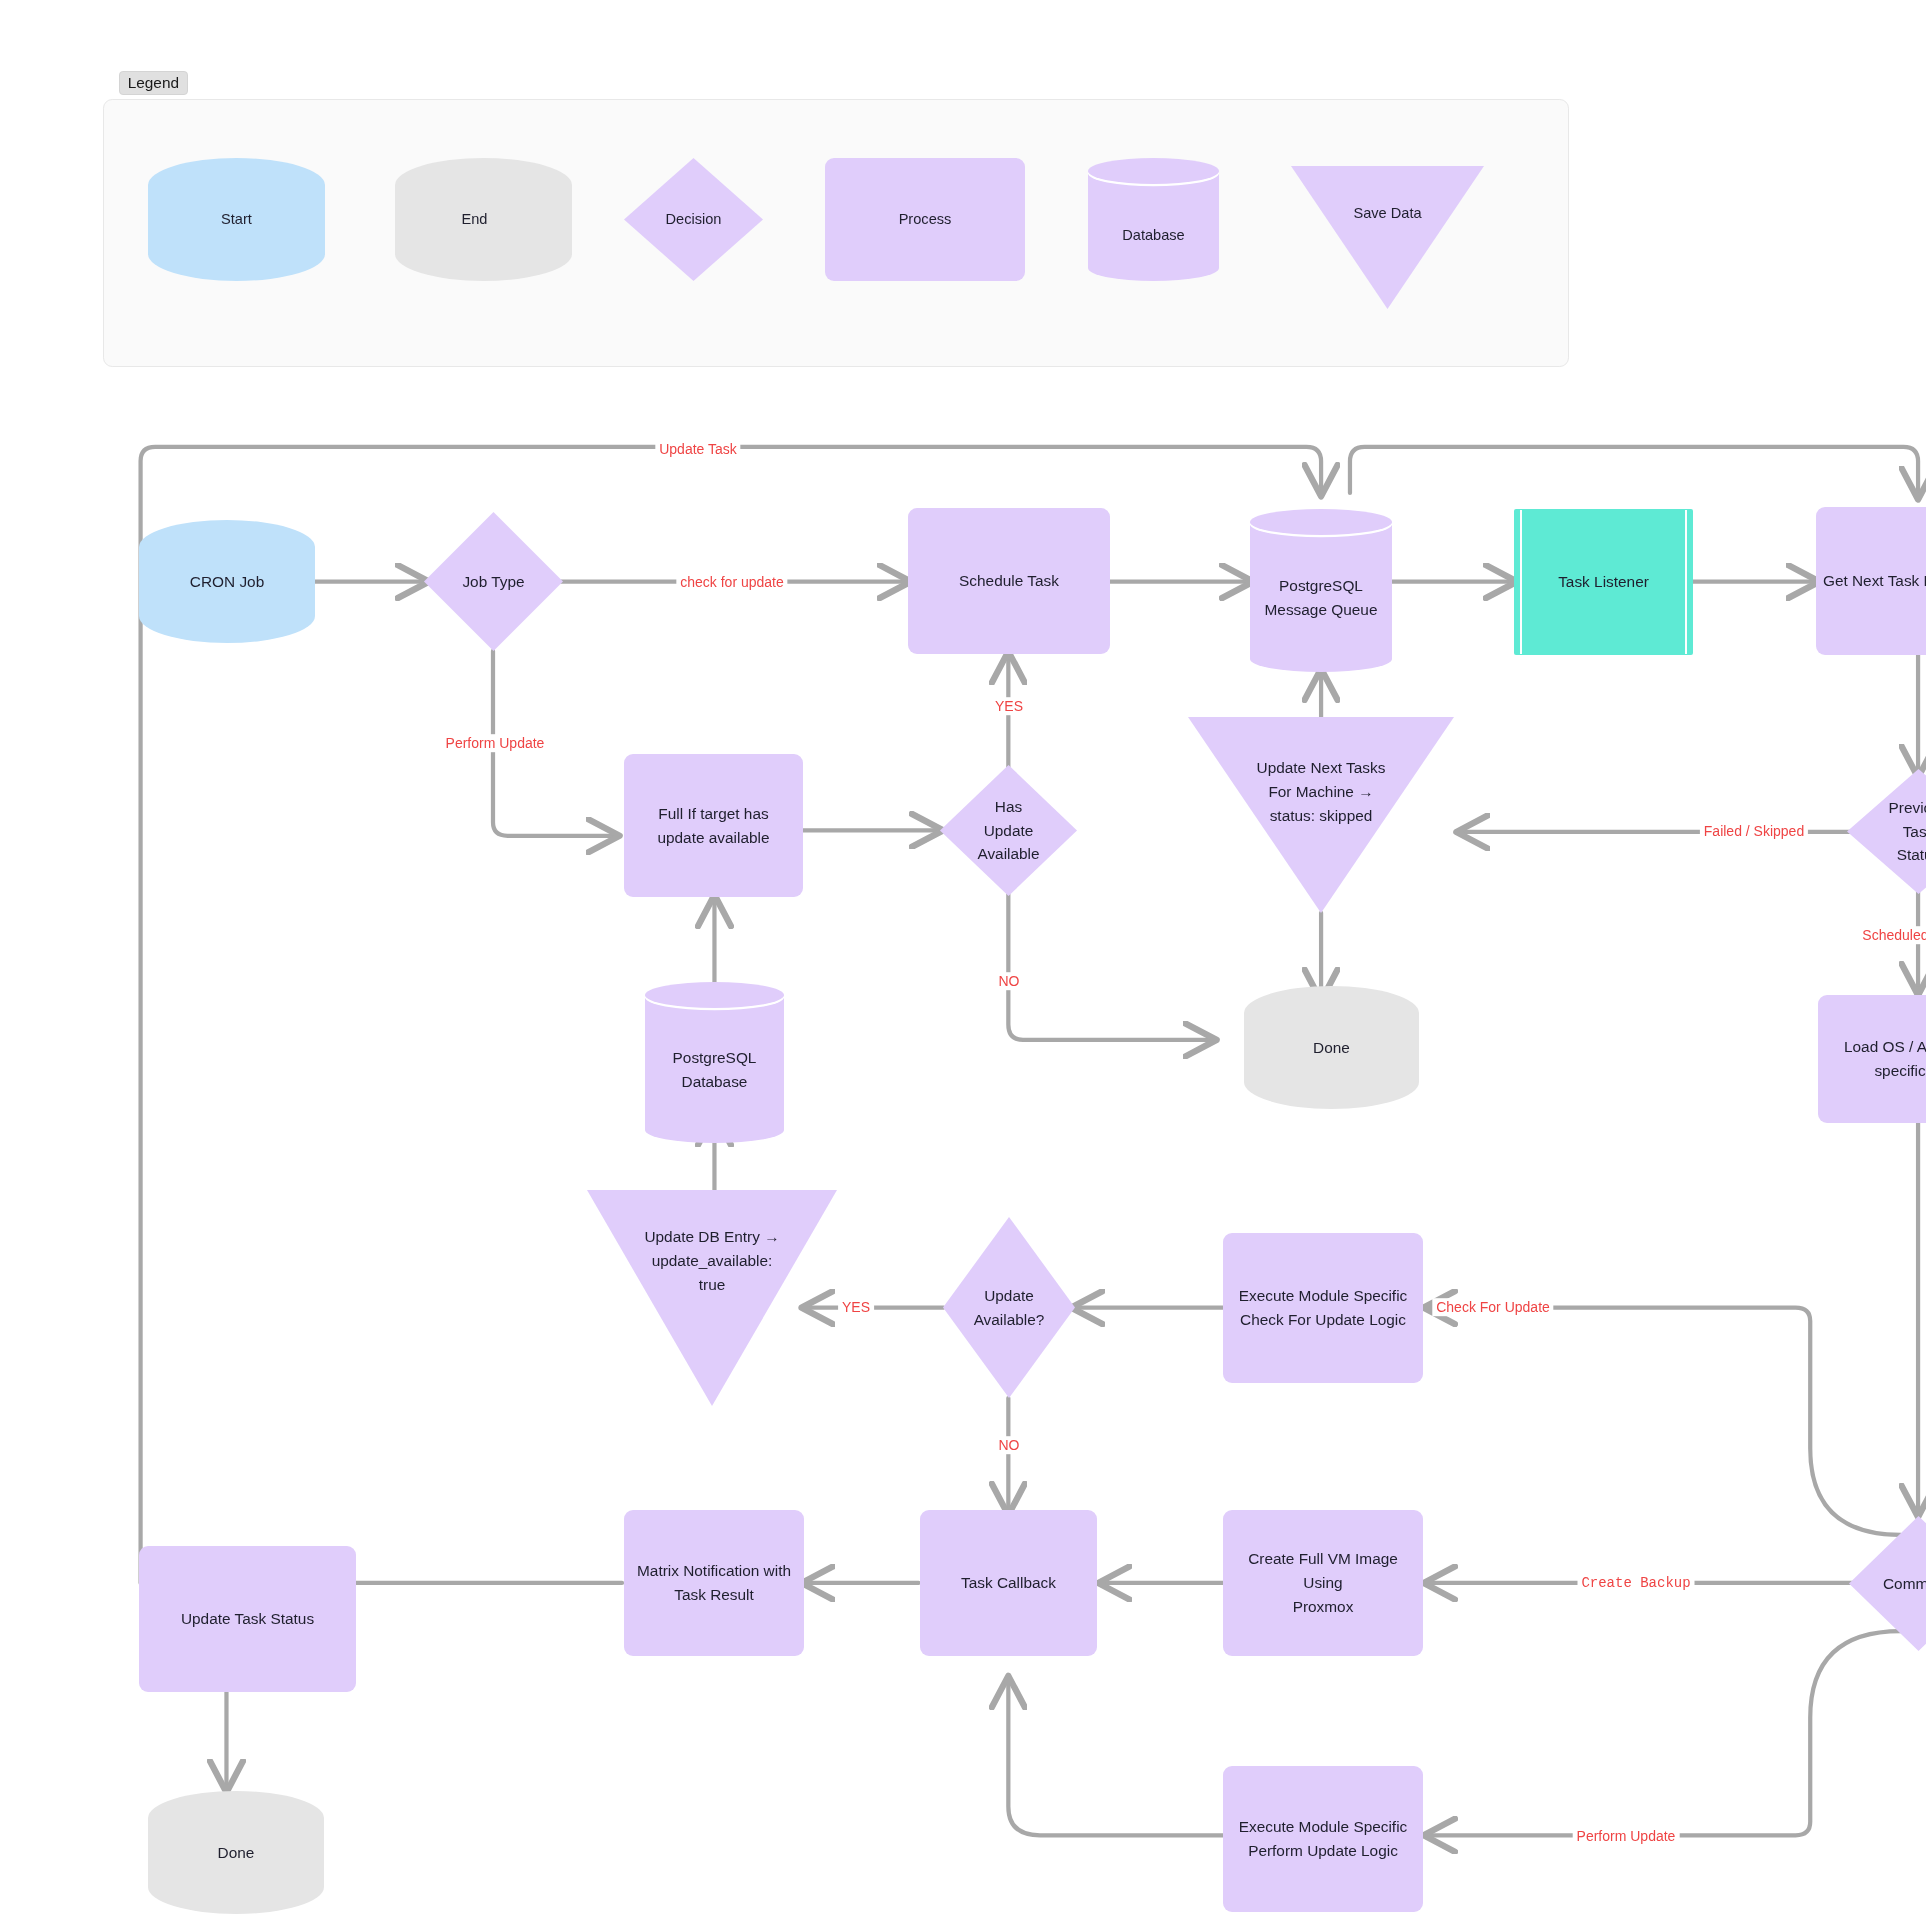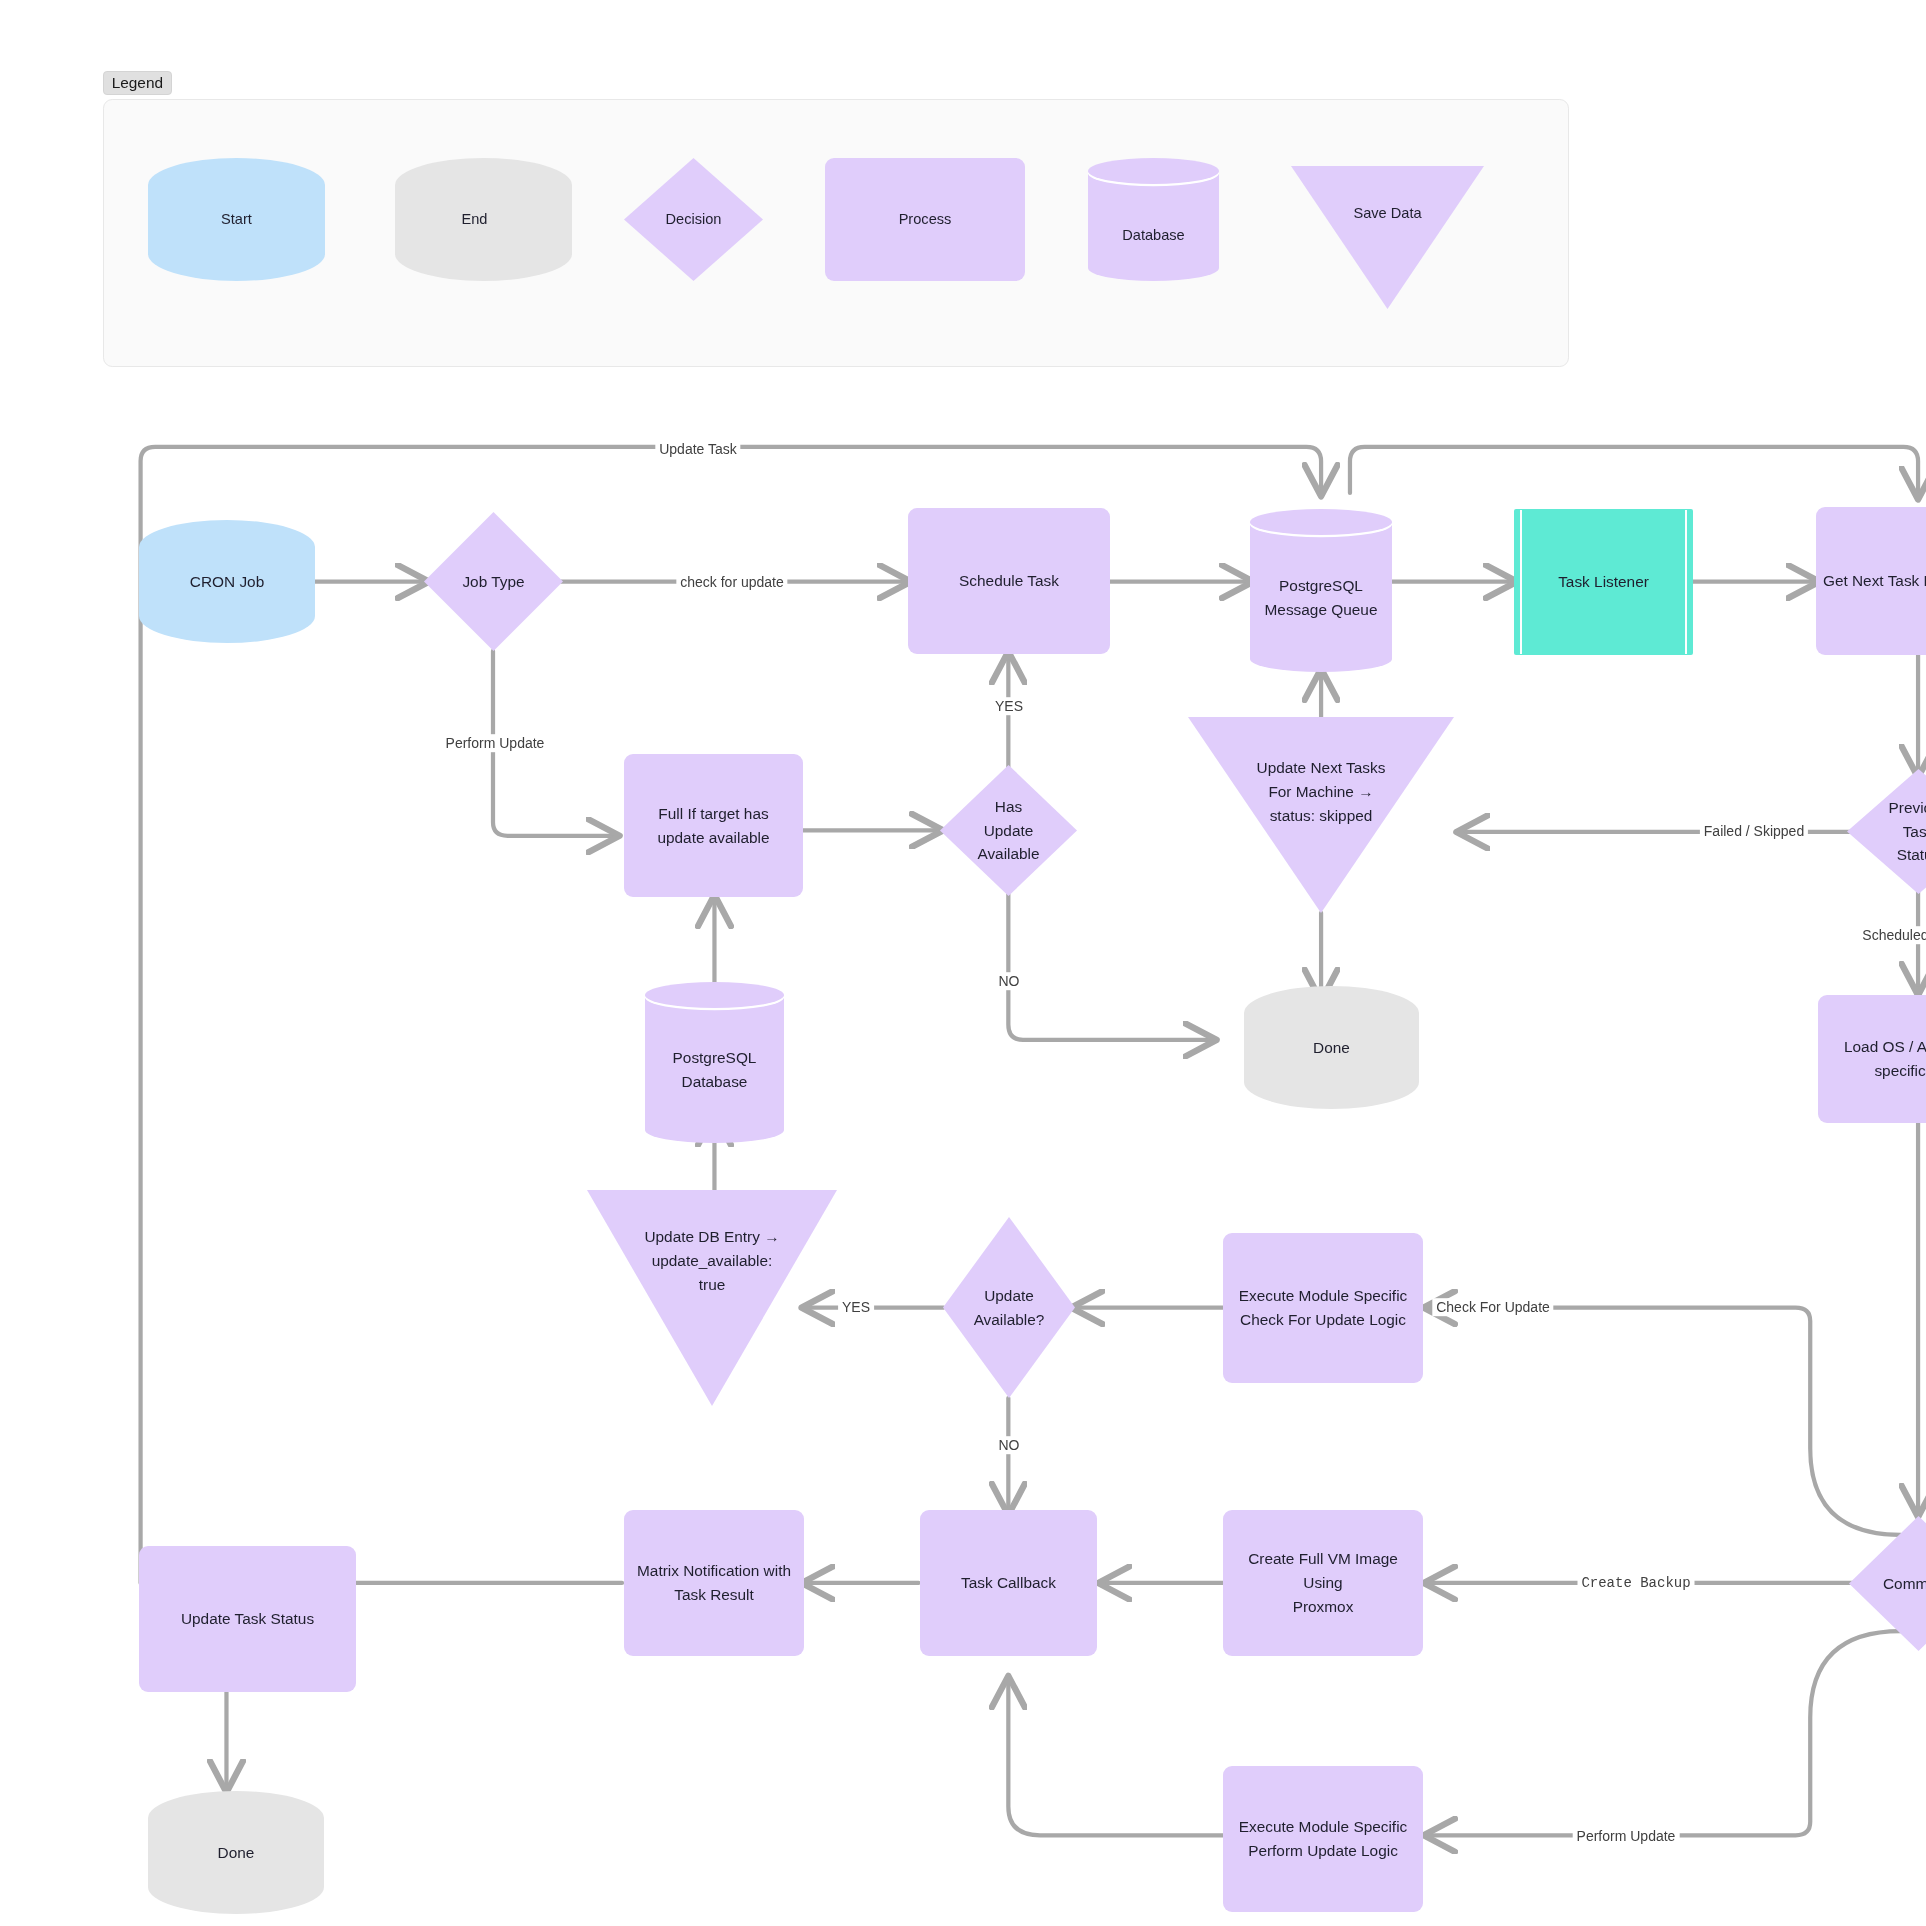--- a/index.html
+++ b/index.html
@@ -6,21 +6,21 @@
   html,body{margin:0;padding:0;background:#ffffff;}
   body{font-family:"Liberation Sans", sans-serif;}
   #stage{position:relative;width:2086px;height:1972px;background:#ffffff;overflow:hidden;}
 
   
   #legend-box{
     position:absolute;left:103px;top:99px;width:1464px;height:266px;
     background:#fafafa;border:0.8px solid #e8e8e8;border-radius:9.2px;
   }
   #legend-title{
-    position:absolute;left:103px;top:71px;
+    position:absolute;left:119px;top:71px;
     background:#e0e0e0;border:0.8px solid #d4d4d4;border-radius:3.9px;
     padding:3.1px 7.7px;font-size:15.4px;color:#1a1a1a;line-height:1;text-align:center;
   }
   .lg-item{position:absolute;}
   .lg-cap{
     position:absolute;width:100%;text-align:center;font-size:14.6px;color:#1f1f2e;
     left:0;
   }
 
   
@@ -47,21 +47,21 @@
      box-shadow:0 2.3px 0 0 #ffffff;}
   .shape-sub{position:absolute;background:#5eead4;border-radius:2px;}
   .shape-sub::before,.shape-sub::after{
     content:"";position:absolute;top:0.8px;bottom:0.8px;width:1.9px;background:#ffffff;}
   .shape-sub::before{left:6.2px;}
   .shape-sub::after{right:6.2px;}
 
   
   #edges{position:absolute;left:0;top:0;width:2086px;height:1972px;pointer-events:none;}
   .elabel{
-    position:absolute;font-size:14px;color:#404040;background:#ffffff;
+    position:absolute;font-size:14px;color:#ef4444;background:#ffffff;
     padding:0.8px 3.9px;white-space:nowrap;transform:translate(-50%,-50%);
   }
 </style>
 </head>
 <body>
 
 <div id="stage">
 
   <div id="legend-title">Legend</div>
   <div id="legend-box"></div>

